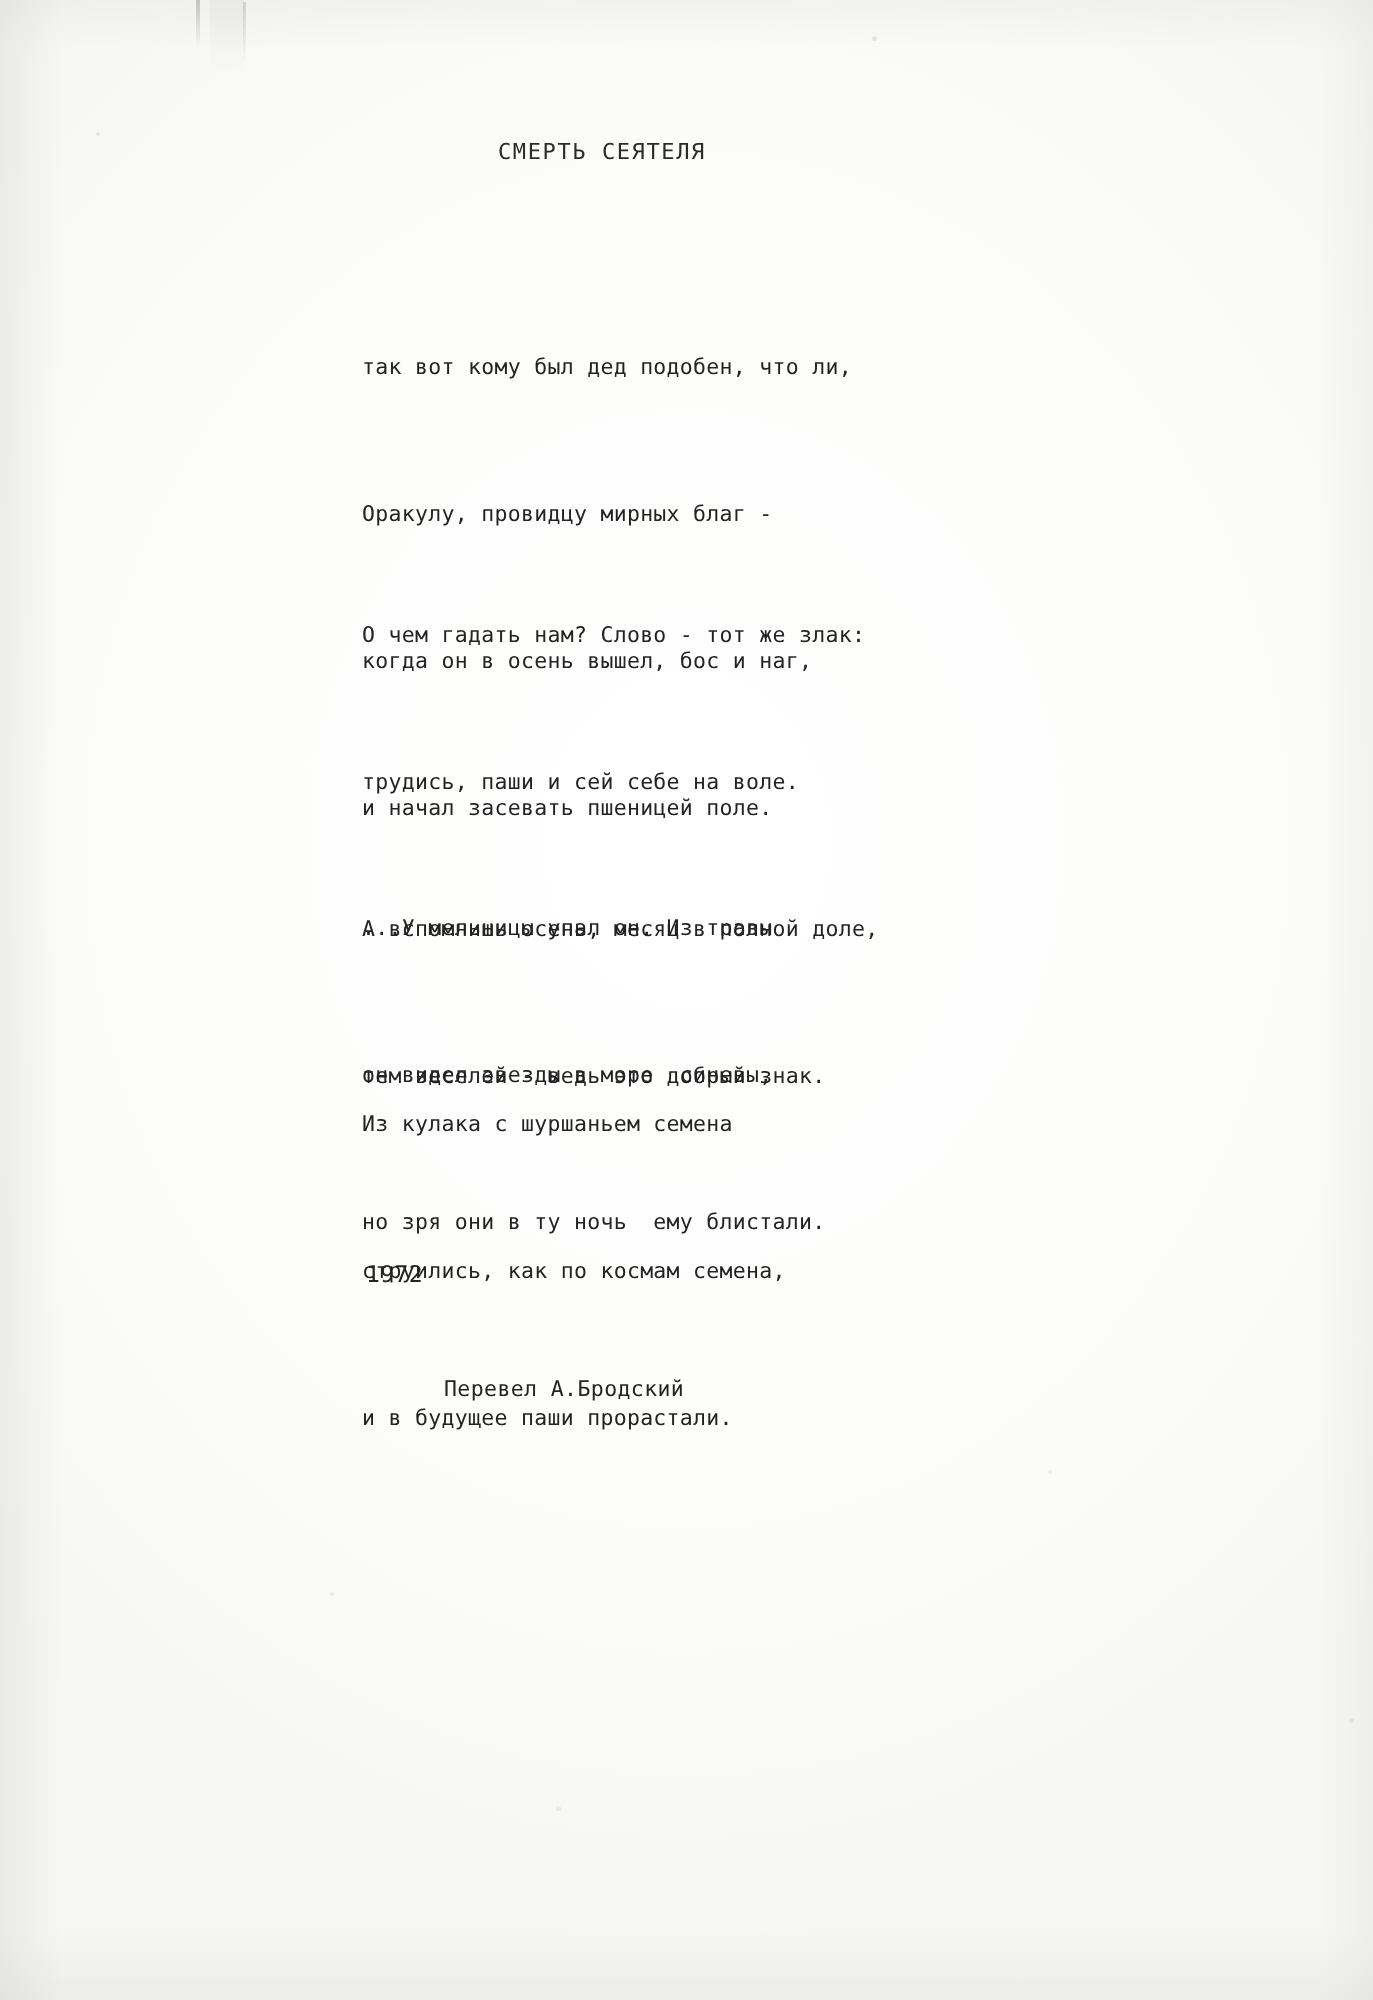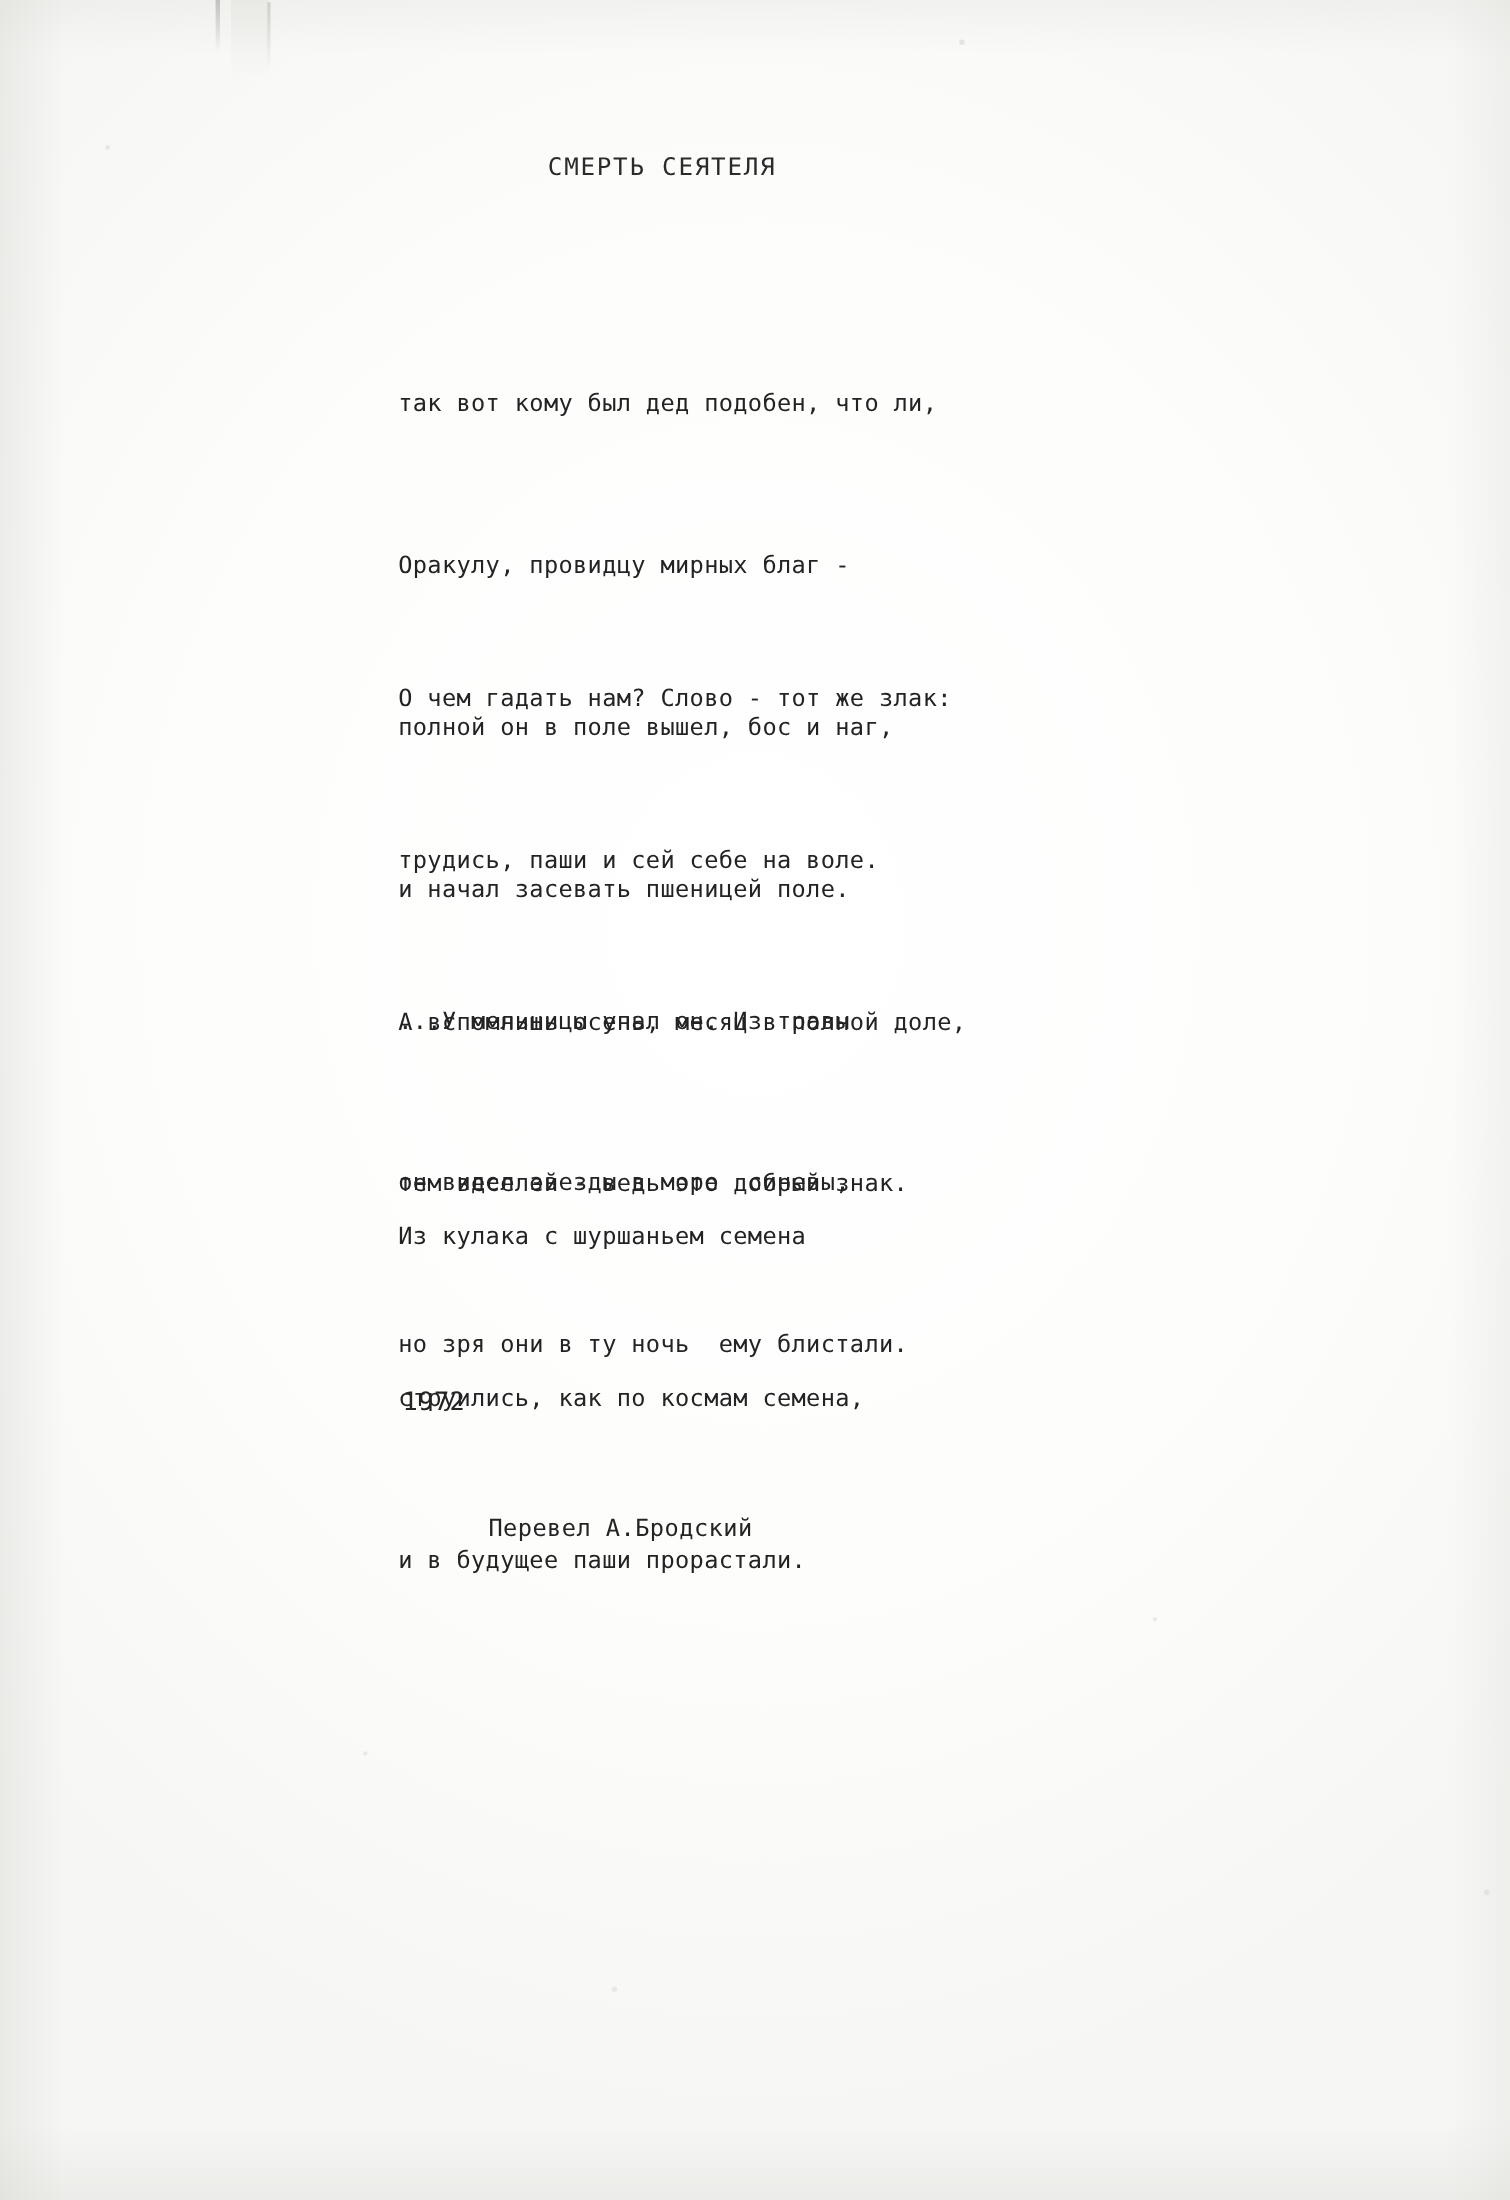--- a/index.html
+++ b/index.html
@@ -138,21 +138,21 @@
 <div class="speck" style="left:556px; top:1806px; width:5px; height:5px; opacity:.35;"></div>
 <div class="speck" style="left:1048px; top:1470px; width:4px; height:4px; opacity:.35;"></div>
 
 <div class="content">
 
   <div class="poem-title ink">СМЕРТЬ СЕЯТЕЛЯ</div>
 
   <div class="stanza s1 ink">
     <span class="line">так вот кому был дед подобен, что ли,</span>
     <span class="line">Оракулу, провидцу мирных благ -</span>
-    <span class="line">полной он в поле вышел, бос и наг,</span>
+    <span class="line">когда он в осень вышел, бос и наг,</span>
     <span class="line">и начал засевать пшеницей поле.</span>
   </div>
 
   <div class="stanza s2 ink">
     <span class="line">О чем гадать нам? Слово - тот же злак:</span>
     <span class="line">трудись, паши и сей себе на воле.</span>
     <span class="line">А вспомнишь осень, месяц в полной доле,</span>
     <span class="line">тем веселей - ведь это добрый знак.</span>
   </div>
 

